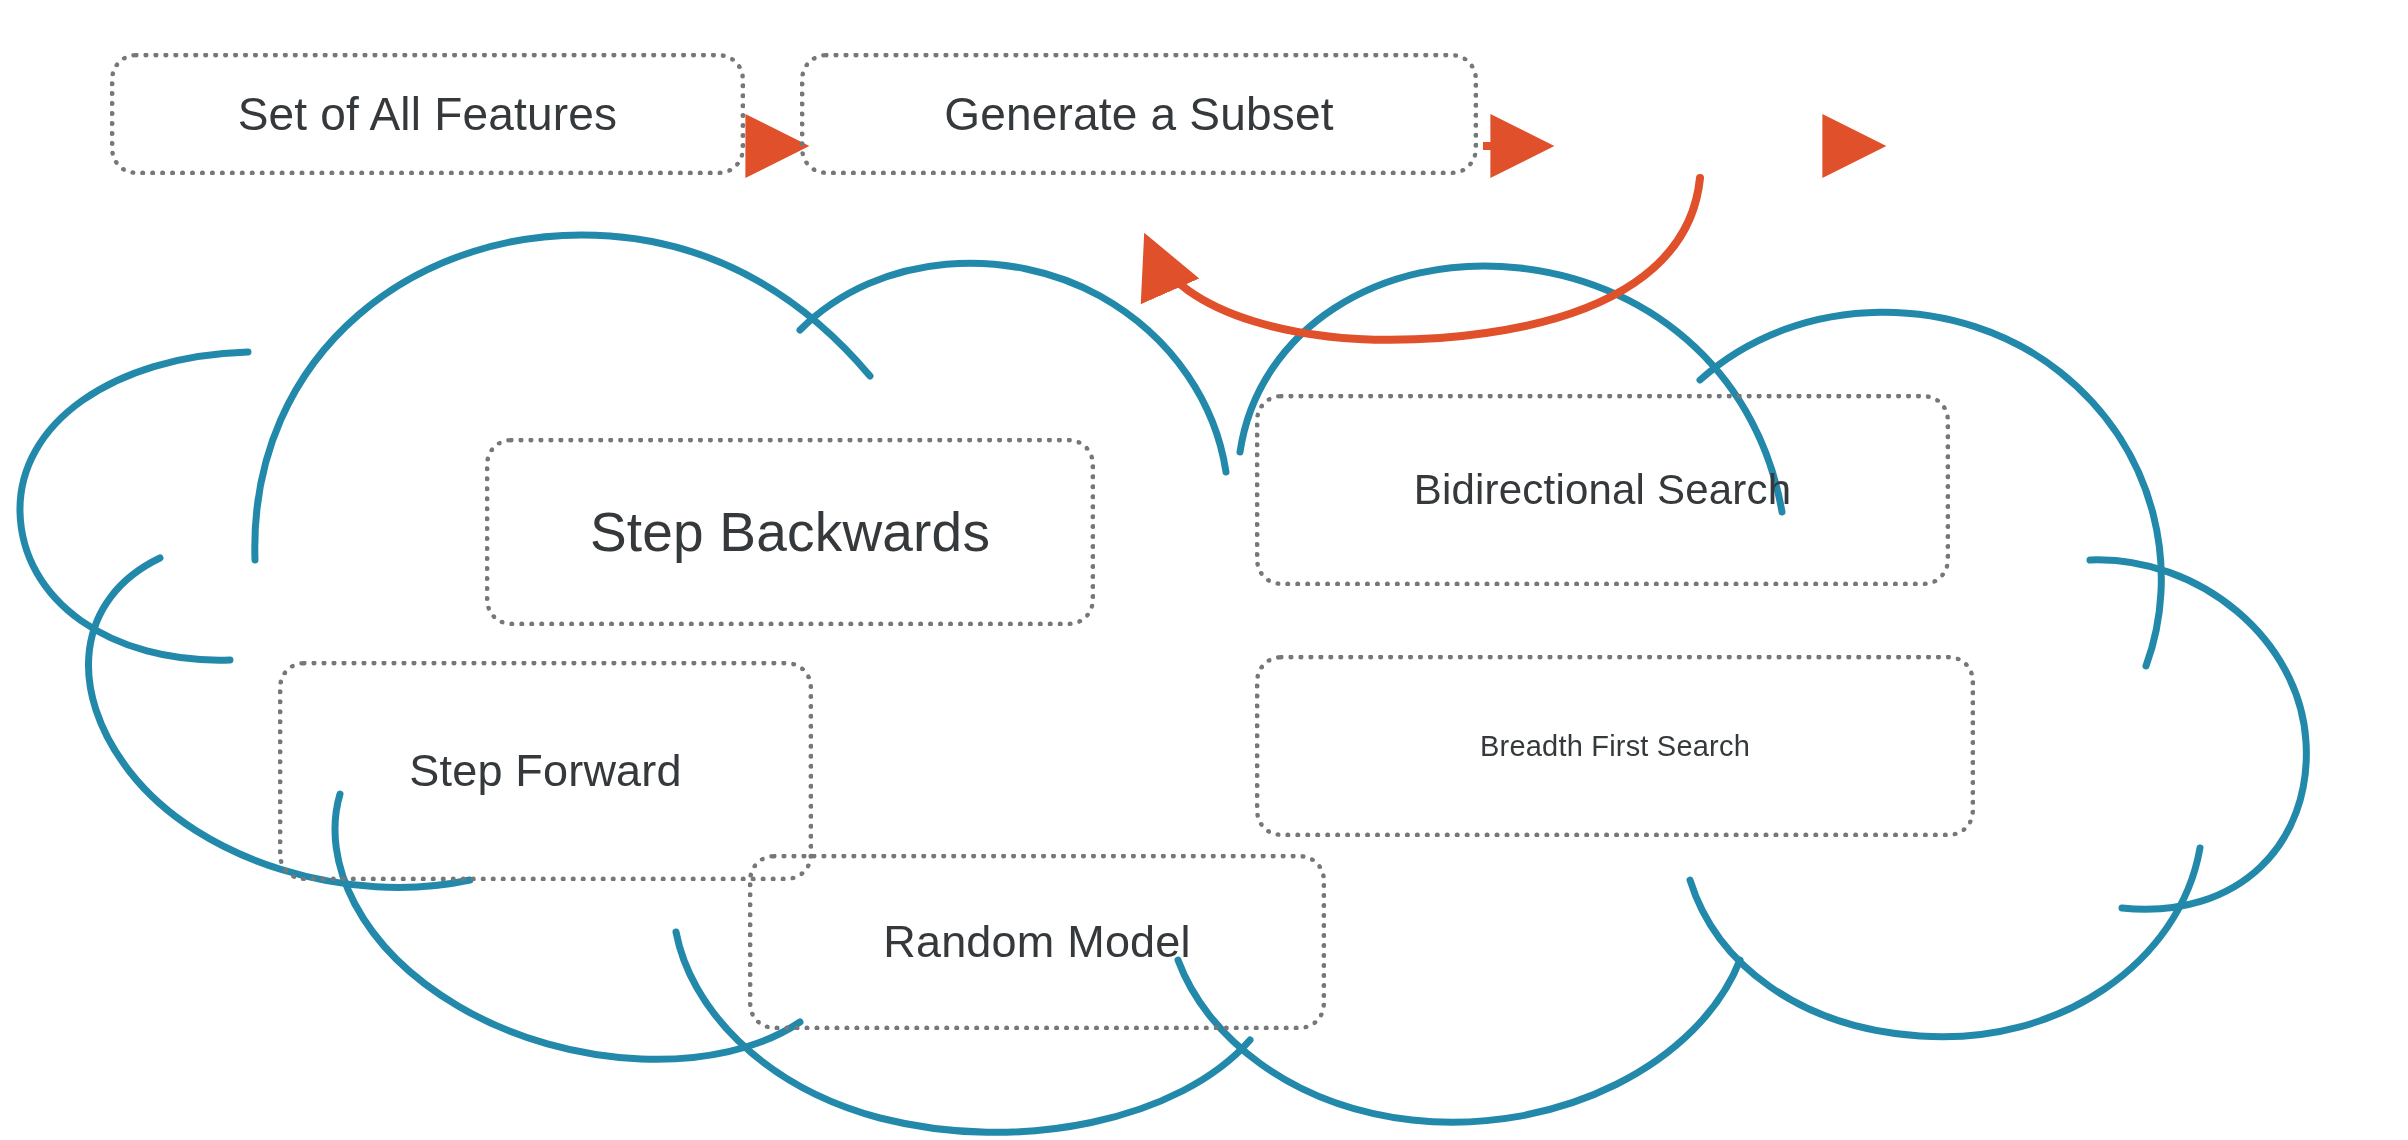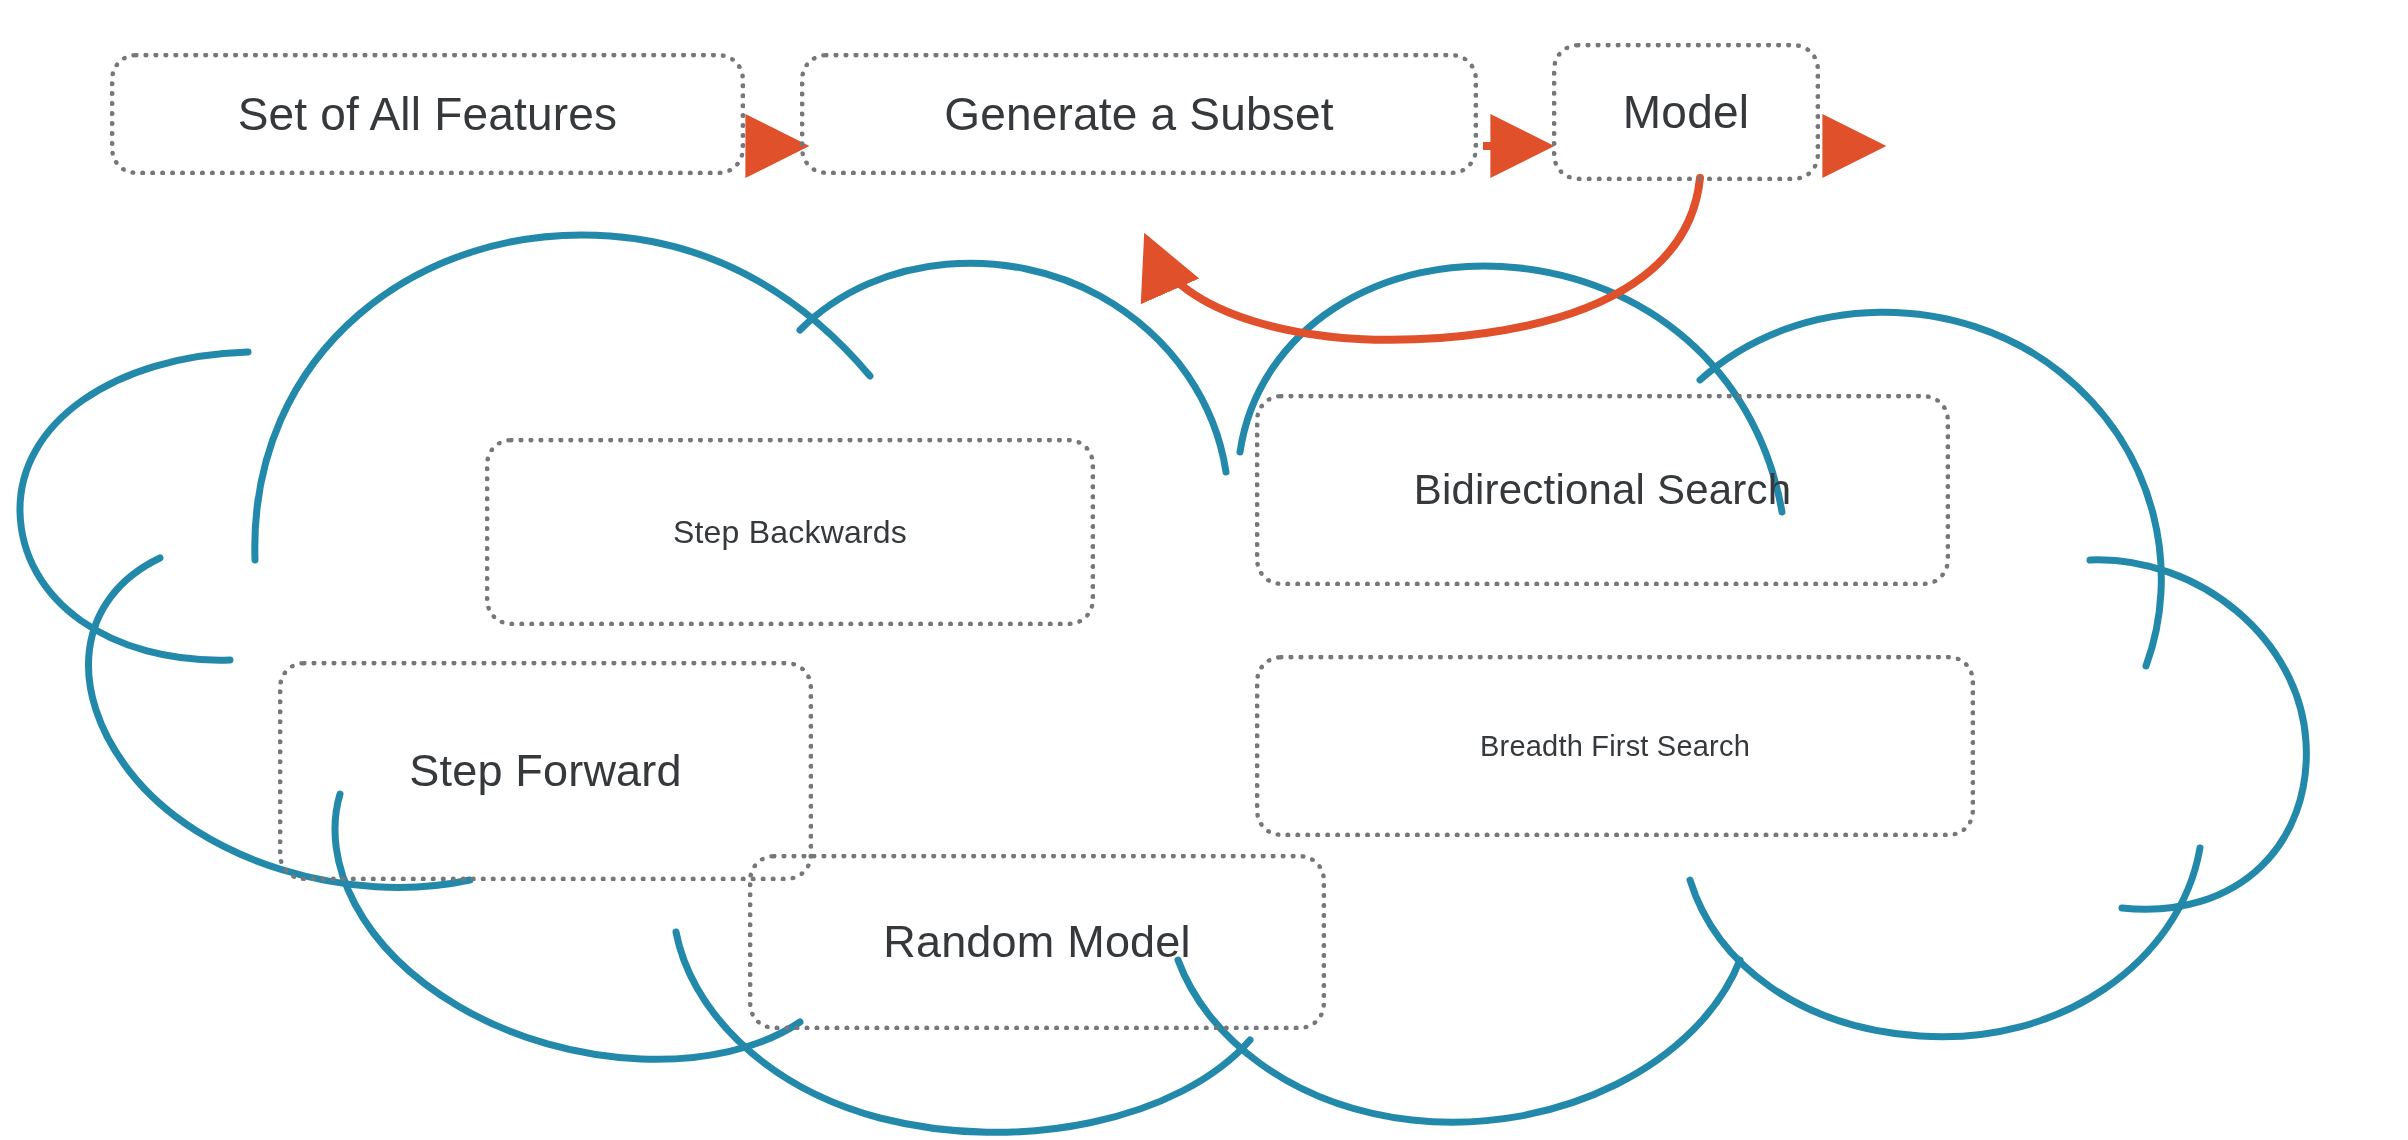--- a/index.html
+++ b/index.html
@@ -51,21 +51,21 @@
   .node .node-label {
     display: block;
     white-space: nowrap;
   }
   
   .n-features { left: 110px;  top: 53px;  width: 635px; height: 122px; font-size: 46px; }
   .n-subset   { left: 800px;  top: 53px;  width: 678px; height: 122px; font-size: 46px; }
   .n-model    { left: 1552px; top: 43px;  width: 268px; height: 138px; font-size: 46px; }
   .n-perf     { left: 1878px; top: 43px;  width: 438px; height: 138px; font-size: 46px; }
   
-  .n-backward { left: 485px;  top: 438px; width: 610px; height: 188px; font-size: 32px; }
+  .n-backward { left: 485px;  top: 438px; width: 610px; height: 188px; font-size: 55px; }
   .n-bidir    { left: 1255px; top: 394px; width: 695px; height: 192px; font-size: 42px; }
   .n-forward  { left: 278px;  top: 661px; width: 535px; height: 220px; font-size: 45px; }
   .n-breadth  { left: 1255px; top: 655px; width: 720px; height: 182px; font-size: 29px; }
   .n-random   { left: 748px;  top: 854px; width: 578px; height: 176px; font-size: 45px; }
 </style>
 </head>
 <body>
 
 <div id="stage">
 
@@ -139,23 +139,20 @@
   </svg>
 
   <div class="node n-features">
     <span class="node-label">Set of All Features</span>
   </div>
 
   <div class="node n-subset">
     <span class="node-label">Generate a Subset</span>
   </div>
 
-  <div class="node n-model">
-    <span class="node-label">Model</span>
-  </div>
 
 
   <div class="node n-backward">
     <span class="node-label">Step Backwards</span>
   </div>
 
   <div class="node n-bidir">
     <span class="node-label">Bidirectional Search</span>
   </div>
 

